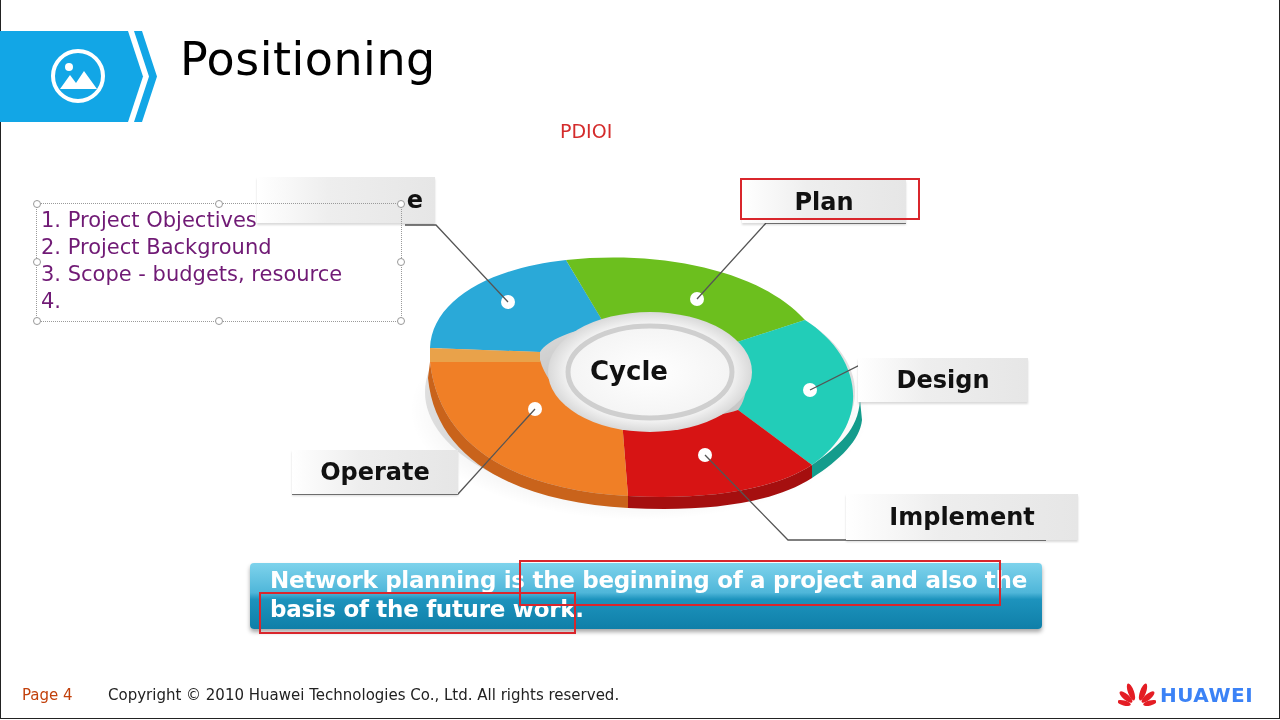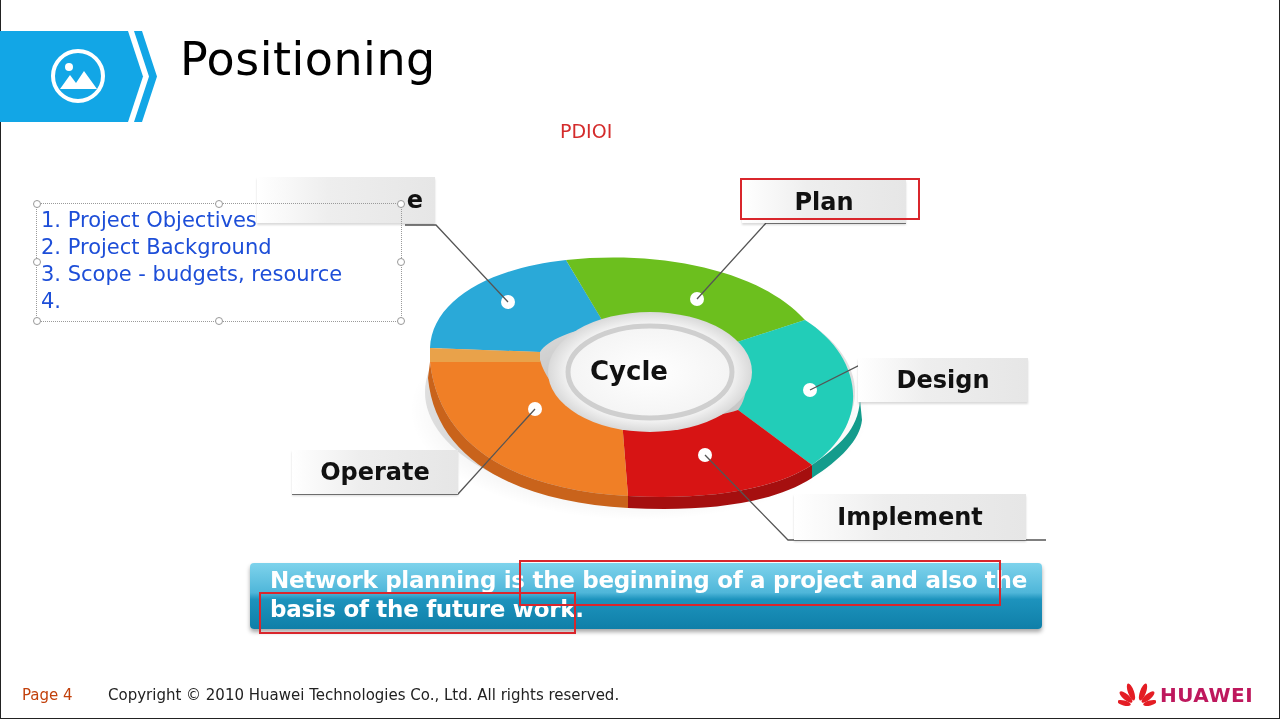--- a/index.html
+++ b/index.html
@@ -4,31 +4,31 @@
 <style>
   html, body { margin:0; padding:0; }
   body { width:1280px; height:720px; position:relative; overflow:hidden; background:#ffffff; font-family:"DejaVu Sans", sans-serif; }
   .frame { position:absolute; left:0; top:0; width:1278px; height:718px; border:1px solid #222; border-top:none; }
   .title-banner { position:absolute; left:0; top:31px; width:158px; height:91px; }
   .title-text { position:absolute; left:180px; top:32px; font-size:46px; color:#000000; letter-spacing:0.5px; }
   .subtitle { position:absolute; left:560px; top:120px; font-size:19px; color:#d42b2b; }
   .notes-box { position:absolute; left:36px; top:203px; width:364px; height:117px; border:1px dotted #9a9a9a; }
   .handle { position:absolute; width:6px; height:6px; border:1px solid #999; border-radius:50%; background:#fff; }
   .notes-list { position:absolute; left:4px; top:3px; margin:0; padding:0; list-style:none; }
-  .notes-list li { font-size:21px; line-height:27px; color:#1d4ed8; white-space:nowrap; }
+  .notes-list li { font-size:21px; line-height:27px; color:#701a75; white-space:nowrap; }
   .label-card { position:absolute; background:linear-gradient(90deg,#ffffff 0%,#eeeeee 40%,#e6e6e6 100%); font-weight:bold; font-size:24px; color:#111; display:flex; align-items:center; justify-content:center; box-shadow:0 2px 2px rgba(0,0,0,0.15); }
   .diagram { position:absolute; left:0; top:0; width:1280px; height:720px; }
   .cycle-text { position:absolute; left:590px; top:356px; font-weight:bold; font-size:26px; color:#111; }
   .hl-box { position:absolute; border:2px solid #d9262c; }
   .banner { position:absolute; left:250px; top:563px; width:792px; height:66px; border-radius:4px; background:linear-gradient(180deg,#7ed3ec 0%,#4fb6d9 45%,#1d93bd 55%,#0f7fa8 100%); box-shadow:0 3px 4px rgba(0,0,0,0.35); }
   .banner-text { position:absolute; left:20px; top:3px; font-weight:bold; font-size:23px; line-height:29px; color:#ffffff; width:760px; letter-spacing:-0.3px; }
   .footer-page { position:absolute; left:22px; top:686px; font-size:15px; color:#c2410c; }
   .footer-copy { position:absolute; left:108px; top:686px; font-size:15px; color:#222; }
   .brand { position:absolute; left:1118px; top:682px; display:flex; align-items:center; gap:4px; }
-  .brand-name { font-weight:bold; font-size:20px; color:#be185d; letter-spacing:0.5px; }
+  .brand-name { font-weight:bold; font-size:20px; color:#3b82f6; letter-spacing:0.5px; }
 </style>
 </head>
 <body>
 
 <div class="frame"></div>
 
 <svg class="title-banner" viewBox="0 0 158 91" width="158" height="91">
   <polygon points="0,0 128,0 143,45.5 128,91 0,91" fill="#12a6e6"></polygon>
   <polygon points="134,0 142,0 157,45.5 142,91 134,91 149,45.5" fill="#12a6e6"></polygon>
   <g>
@@ -100,21 +100,21 @@
 
 <div class="label-card" style="left:257px;top:177px;width:178px;height:46px;justify-content:flex-end;padding-right:12px;box-sizing:border-box;">
   <span>e</span>
 </div>
 <div class="label-card" style="left:742px;top:180px;width:164px;height:43px;">
   <span>Plan</span>
 </div>
 <div class="label-card" style="left:858px;top:316px;width:170px;height:44px;margin-top:42px;">
   <span>Design</span>
 </div>
-<div class="label-card" style="left:794px;top:494px;width:232px;height:46px;">
+<div class="label-card" style="left:846px;top:494px;width:232px;height:46px;">
   <span>Implement</span>
 </div>
 <div class="label-card" style="left:292px;top:450px;width:166px;height:44px;">
   <span>Operate</span>
 </div>
 
 <div class="hl-box" style="left:740px;top:178px;width:176px;height:38px;"></div>
 
 <div class="notes-box">
   <ul class="notes-list">

